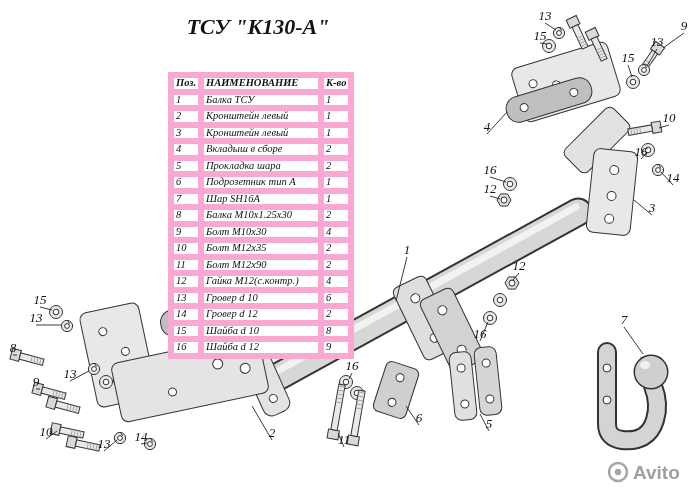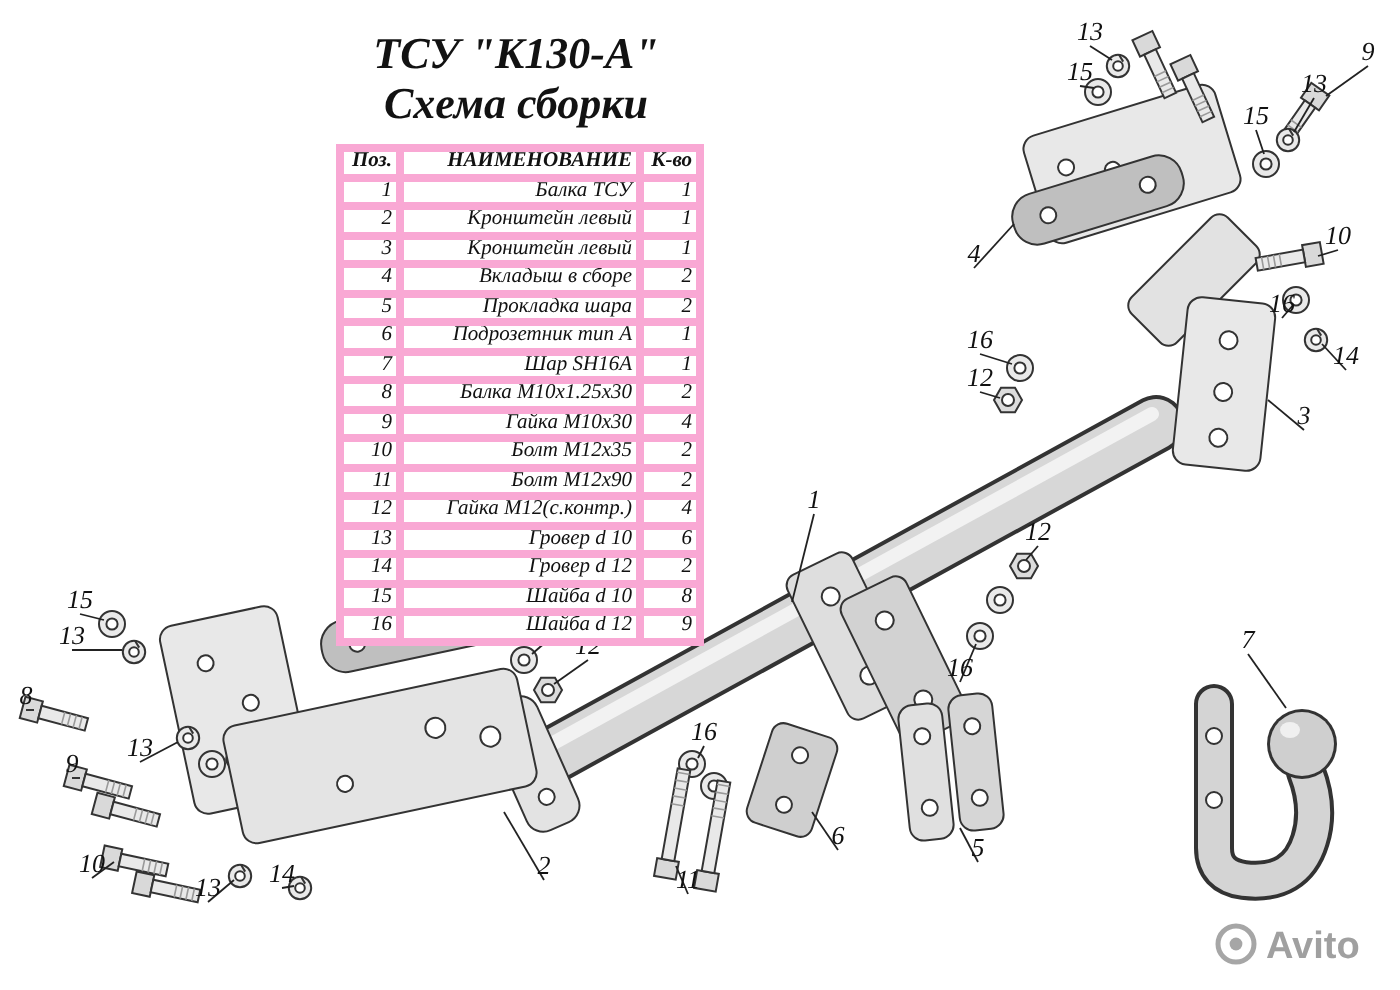--- a/index.html
+++ b/index.html
@@ -12,22 +12,22 @@
     font-size:22px; line-height:1.15; color:#121212;
   }
 
   table.parts-table {
     position:absolute; left:168px; top:72px;
     border-collapse:collapse; table-layout:fixed; width:180px;
     font-style:italic; font-size:10.5px; line-height:1;
     background:#fff;
   }
   .parts-table th, .parts-table td {
-    border:4px solid #f9a8d4; padding:0 2px; height:11.6px;
-    text-align:right; white-space:nowrap; overflow:hidden;
+    border:6px solid #f9a8d4; padding:0 2px; height:11.6px;
+    text-align:left; white-space:nowrap; overflow:hidden;
   }
   .parts-table th { font-weight:700; font-style:italic; }
 
   svg.diagram { position:absolute; left:0; top:0; }
 
   .callout { font:italic 13px "Liberation Serif", serif; fill:#111; text-anchor:middle; }
   .leader  { stroke:#222; stroke-width:0.9; }
   .wm-text { font:700 19px "Liberation Sans", sans-serif; fill:#a0a0a0; }
 </style>
 </head>
@@ -264,21 +264,20 @@
   <g>
     <rect x="0" y="456" width="700" height="39" fill="#ffffff" opacity="0.6"></rect>
     <circle cx="618" cy="472" r="9" fill="none" stroke="#a6a6a6" stroke-width="2.5"></circle>
     <circle cx="618" cy="472" r="3.2" fill="#a6a6a6"></circle>
     <text class="wm-text" x="633" y="479">Avito</text>
   </g>
 </svg>
 
 <div class="title">
   <div>ТСУ "K130-A"</div>
-  <div>Схема сборки</div>
 </div>
 
 <table class="parts-table">
   <colgroup>
     <col style="width:30px">
       <col style="width:120px">
       <col style="width:30px">
   </colgroup>
   <thead>
     <tr>
@@ -323,21 +322,21 @@
         <td>Шар SH16A</td>
         <td>1</td>
       </tr>
       <tr>
         <td>8</td>
         <td>Балка М10х1.25х30</td>
         <td>2</td>
       </tr>
       <tr>
         <td>9</td>
-        <td>Гайка М10х30</td>
+        <td>Болт М10х30</td>
         <td>4</td>
       </tr>
       <tr>
         <td>10</td>
         <td>Болт М12х35</td>
         <td>2</td>
       </tr>
       <tr>
         <td>11</td>
         <td>Болт М12х90</td>

